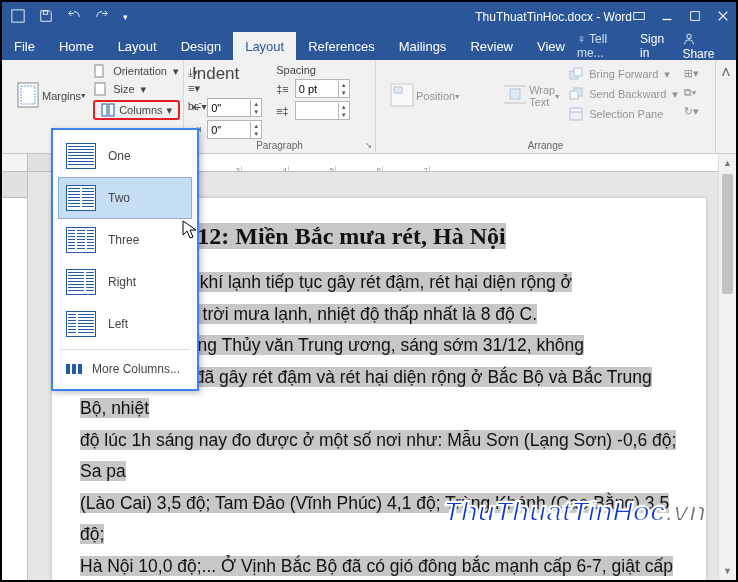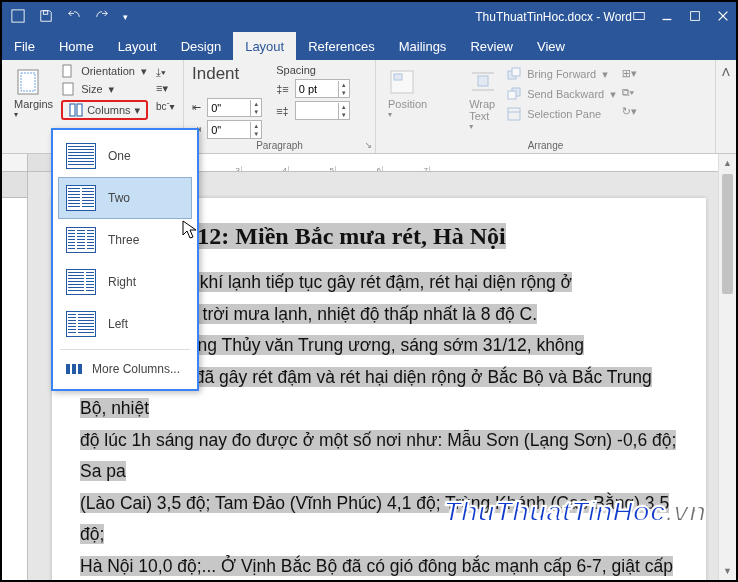--- a/index.html
+++ b/index.html
@@ -16,21 +16,21 @@
 .menu-tab { padding:0 12px; display:flex; align-items:center; cursor:pointer; }
 .menu-tab.file { background:#2b579a; }
 .menu-tab.active { background:#f1f1f1; color:#2b579a; }
 .menu-right { margin-left:auto; display:flex; align-items:center; gap:10px; padding-right:10px; font-size:12px; }
 .tell { color:#cfe0f3; }
 
 .ribbon { background:#f1f1f1; height:94px; border-bottom:1px solid #c8c8c8; display:flex; position:relative; }
 .rgroup { border-right:1px solid #d6d6d6; padding:4px 8px 2px 8px; display:flex; flex-direction:column; position:relative; }
 .rlabel { position:absolute; bottom:2px; left:0; right:0; text-align:center; font-size:10px; color:#666; }
 .rrow { display:flex; align-items:center; gap:6px; font-size:11px; color:#444; margin-bottom:3px; }
-.rbig { display:flex; flex-direction:column; align-items:flex-start; font-size:11px; color:#444; padding:4px 4px 0 4px; }
+.rbig { display:flex; flex-direction:row; align-items:center; font-size:11px; color:#444; padding:4px 4px 0 4px; }
 .rbig .ic { width:28px; height:28px; margin-bottom:2px; }
 .spin { display:flex; align-items:center; border:1px solid #b5b5b5; background:#fff; height:19px; }
 .spin input { border:0; width:42px; font-size:11px; padding:0 3px; background:transparent; }
 .spin .arrows { display:flex; flex-direction:column; border-left:1px solid #b5b5b5; }
 .spin .arrows span { font-size:6px; line-height:8px; padding:0 2px; cursor:pointer; color:#555; }
 
 .columns-btn { border:2px solid #e02020; border-radius:3px; padding:1px 6px; display:inline-flex; align-items:center; gap:4px; font-size:11px; cursor:pointer; background:#f1f1f1; }
 
 .dropdown { position:absolute; top:126px; left:49px; width:148px; background:#fff; border:2px solid #3b82f6; box-shadow:2px 2px 6px rgba(0,0,0,0.25); z-index:50; padding:5px;text-align:center; }
 .dd-item { display:flex; align-items:center; gap:12px; padding:8px 8px; font-size:12px; color:#444; cursor:pointer; }
@@ -102,20 +102,28 @@
 <div class="menubar">
   <div class="menu-tab file">File</div>
   <div class="menu-tab">Home</div>
   <div class="menu-tab">Layout</div>
   <div class="menu-tab">Design</div>
   <div class="menu-tab active">Layout</div>
   <div class="menu-tab">References</div>
   <div class="menu-tab">Mailings</div>
   <div class="menu-tab">Review</div>
   <div class="menu-tab">View</div>
+  <div class="menu-right">
+    <span class="tell">♀ <span>Tell me...</span></span>
+    <span>Sign in</span>
+    <span><svg class="win-icon" viewBox="0 0 16 16" style="vertical-align:-2px;">
+          <circle cx="8" cy="5" r="2.5" fill="none" stroke="#fff"></circle>
+          <path d="M3 14c0-3 2-5 5-5s5 2 5 5" fill="none" stroke="#fff"></path>
+        </svg> <span>Share</span></span>
+  </div>
 </div>
 
 <div class="ribbon">
 
   <div class="rgroup" style="width:182px;">
     <div style="display:flex;">
       <div class="rbig">
         <svg class="ic" viewBox="0 0 28 28">
             <rect x="4" y="2" width="20" height="24" fill="#fff" stroke="#888"></rect>
             <rect x="7" y="5" width="14" height="18" fill="none" stroke="#6aa0e0" stroke-dasharray="2 1"></rect>

